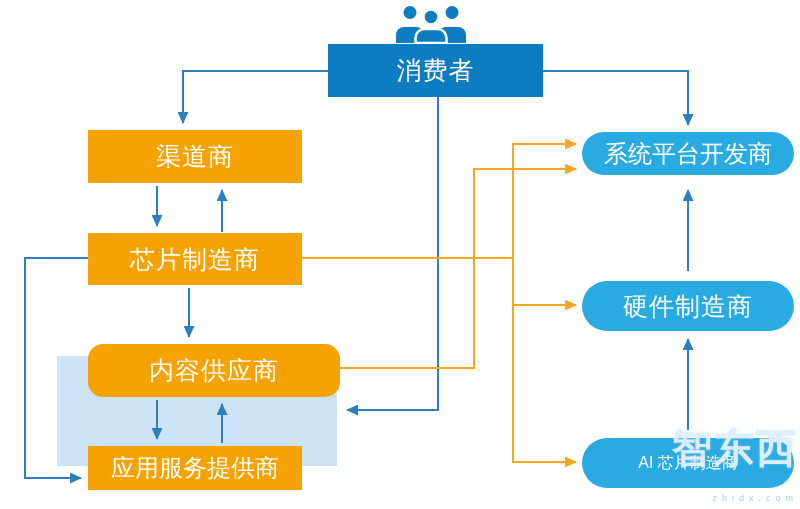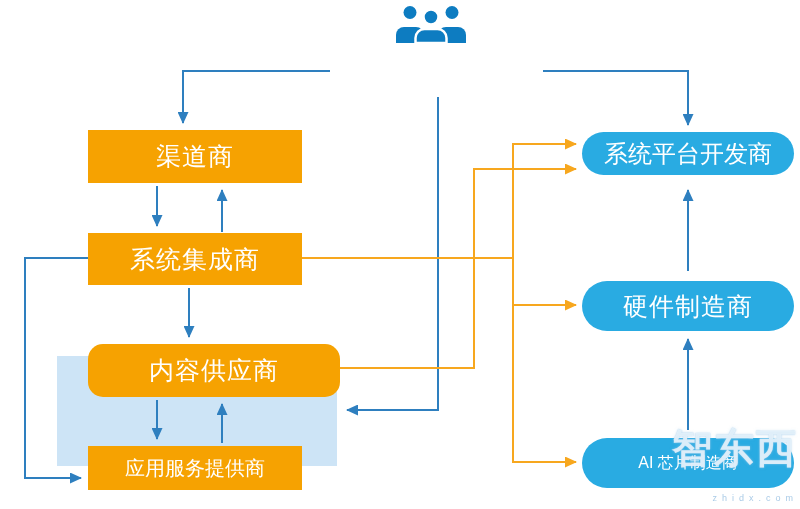--- a/index.html
+++ b/index.html
@@ -19,21 +19,21 @@
     position:absolute;z-index:3;display:flex;align-items:center;justify-content:center;
     color:#ffffff;font-size:25px;letter-spacing:1px;white-space:nowrap;
   }
   .box-blue{background:#0d7cc1;}
   .box-orange{background:#f6a201;font-family:Liberation Mono, monospace;}
   .pill{background:#29abe2;border-radius:25px;}
   #node-consumer {left:328px;top:44px;width:215px;height:53px;}
   #node-channel  {left:88px;top:130px;width:214px;height:53px;}
   #node-integrator{left:88px;top:233px;width:214px;height:52px;}
   #node-content  {left:88px;top:344px;width:252px;height:53px;border-radius:15px;}
-  #node-appservice{left:88px;top:446px;width:214px;height:44px;font-size:20px;letter-spacing:0;}
+  #node-appservice{left:88px;top:446px;width:214px;height:44px;font-size:24px;letter-spacing:0;}
   #node-platform {left:582px;top:132px;width:212px;height:43px;font-size:24px;letter-spacing:0;}
   #node-hardware {left:582px;top:281px;width:212px;height:50px;}
   #node-aichip   {left:582px;top:438px;width:212px;height:50px;font-size:16px;letter-spacing:0;}
   
   #consumer-icon{position:absolute;left:393px;top:5px;width:76px;height:38px;z-index:3;}
   
   .watermark{
     position:absolute;right:2px;bottom:6px;z-index:4;text-align:right;pointer-events:none;
   }
   .watermark .wm-main{
@@ -90,27 +90,30 @@
     <g fill="#0d7cc1">
       <circle cx="17" cy="7.5" r="6.5"></circle>
       <path d="M3,38 v-8 a8,8 0 0 1 8,-8 h12 a8,8 0 0 1 8,8 v8 z"></path>
       <circle cx="59" cy="7.5" r="6.5"></circle>
       <path d="M45,38 v-8 a8,8 0 0 1 8,-8 h12 a8,8 0 0 1 8,8 v8 z"></path>
       <circle cx="38" cy="12" r="7.5" stroke="#ffffff" stroke-width="2.5"></circle>
       <path d="M22.5,38 v-5 a9,9 0 0 1 9,-9 h13 a9,9 0 0 1 9,9 v5 z" stroke="#ffffff" stroke-width="2.5"></path>
     </g>
   </svg>
 
+  <div class="node box-blue" id="node-consumer">
+    <span>消费者</span>
+  </div>
 
   <div class="node box-orange" id="node-channel">
     <span>渠道商</span>
   </div>
 
   <div class="node box-orange" id="node-integrator">
-    <span>系统集成商</span>
+    <span>芯片制造商</span>
   </div>
 
   <div class="node box-orange" id="node-content">
     <span>内容供应商</span>
   </div>
 
   <div class="node box-orange" id="node-appservice">
     <span>应用服务提供商</span>
   </div>
 

